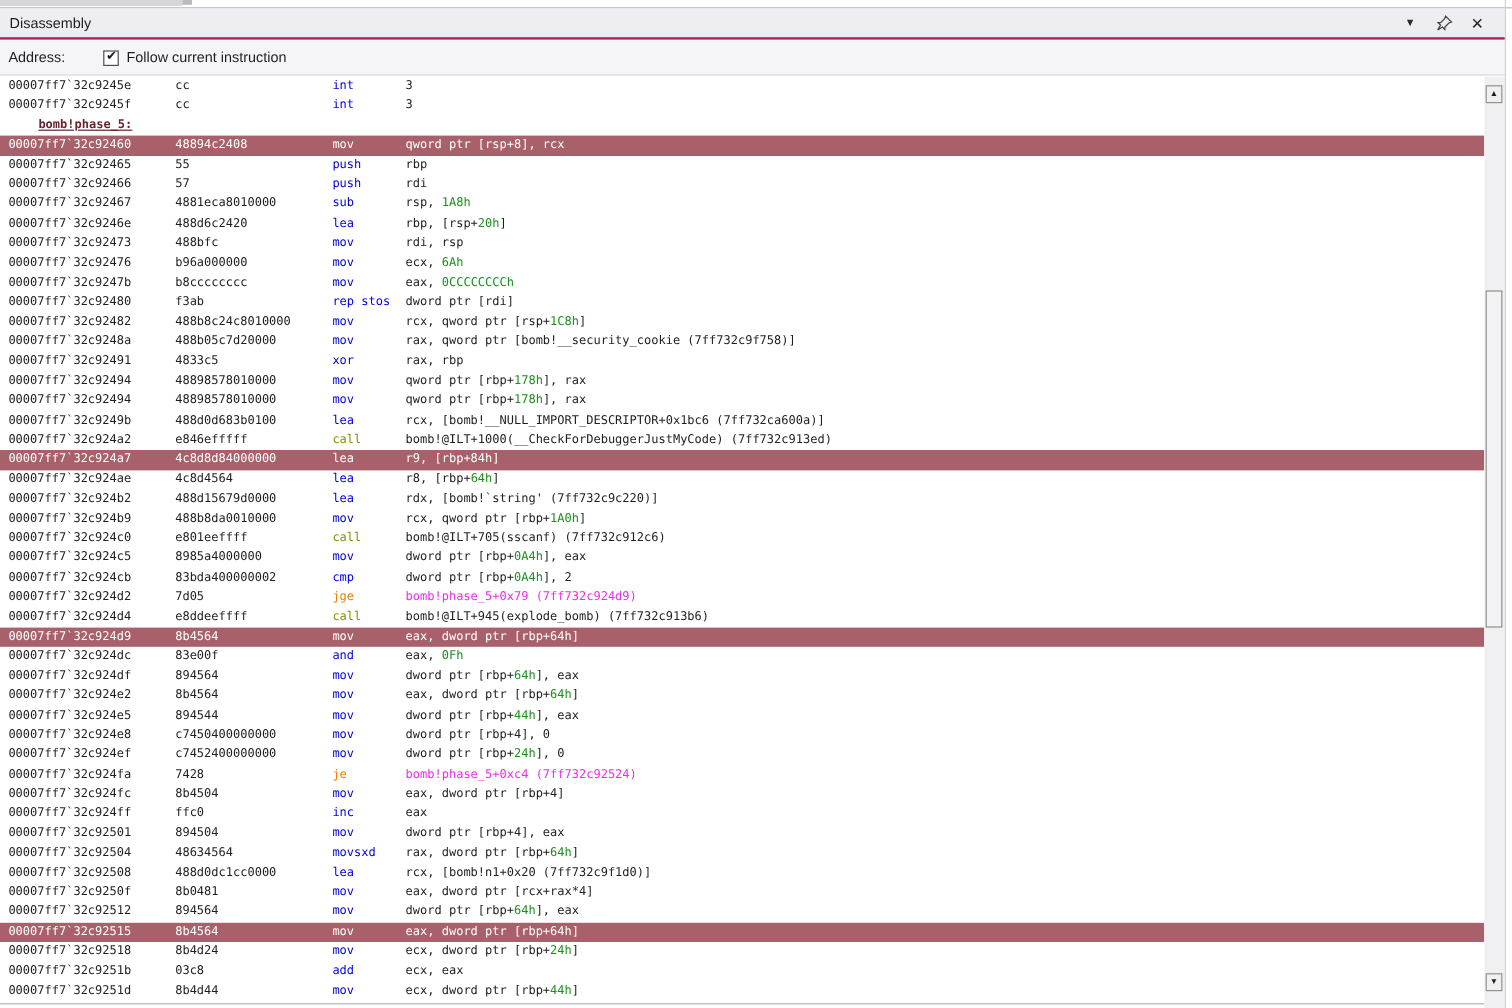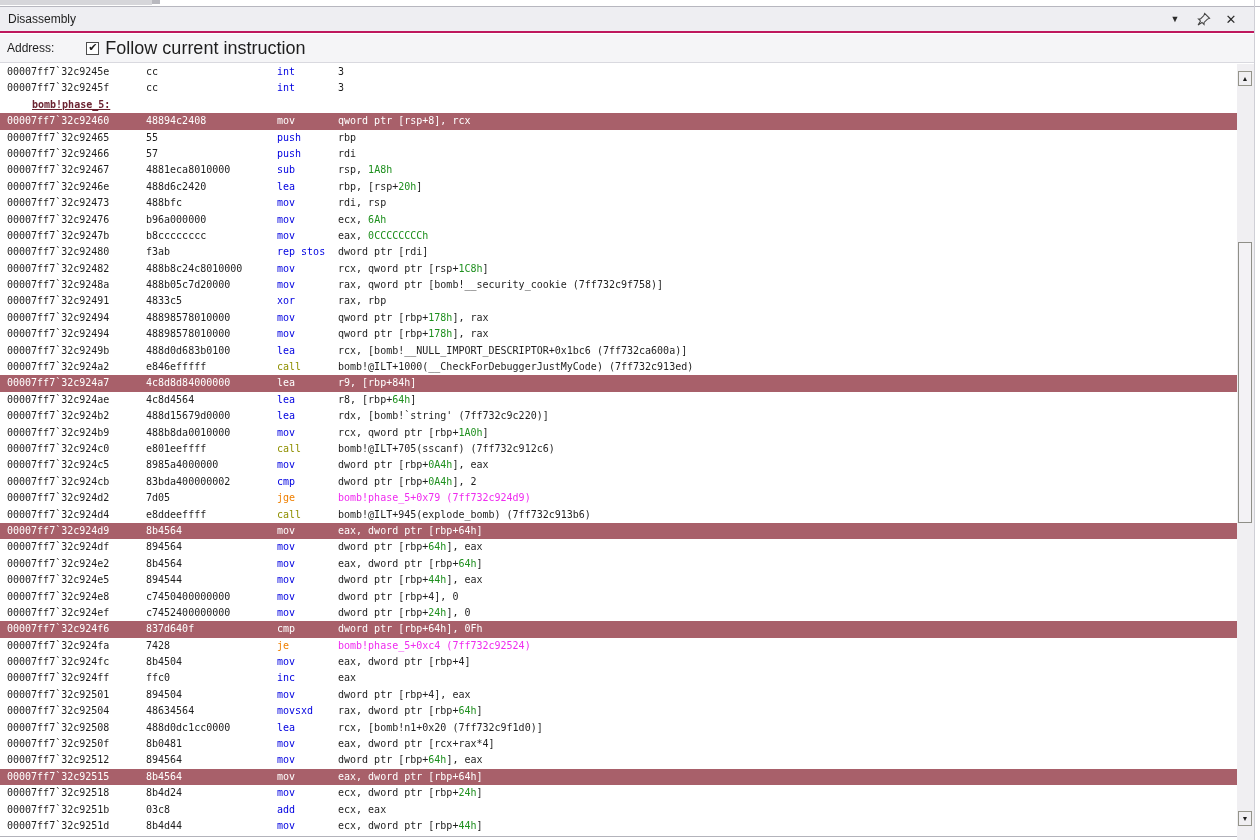--- a/index.html
+++ b/index.html
@@ -33,21 +33,21 @@
     width:300px;height:18px;border:1px solid #a3a3a8;background:#ffffff;
     font-family:"DejaVu Sans Mono",monospace;font-size:12px;color:#1e1e1e;
     padding:1px 4px;outline:none;
   }
   .follow-wrap{display:flex;align-items:center;margin-left:14px;}
   .checkbox{
     width:13px;height:13px;background:#ffffff;border:1px solid #4d4d4d;
     display:flex;align-items:center;justify-content:center;box-sizing:border-box;
   }
   .checkmark{font-size:11px;line-height:11px;color:#1e1e1e;margin-top:-1px;}
-  .follow-label{font-size:18px;margin-left:6px;}
+  .follow-label{font-size:12px;margin-left:6px;}
   
   .content{
     position:absolute;top:64px;left:0;width:1237px;height:776px;background:#ffffff;
     overflow:hidden;
     font-family:"DejaVu Sans Mono",monospace;font-size:10px;
   }
   .row{height:16.4px;line-height:16.4px;white-space:pre;padding-left:7px;}
   .row.hl{background:var(--hl-bg);}
   .row.hl span{color:#ffffff !important;}
   .addr{display:inline-block;width:139px;}
@@ -133,26 +133,26 @@
     <div class="row hl"><span class="addr c-d">00007ff7`32c924a7</span><span class="bytes c-d">4c8d8d84000000</span><span class="mnem m-b">lea </span><span class="c-d">r9, [rbp+84h]</span></div>
     <div class="row"><span class="addr c-d">00007ff7`32c924ae</span><span class="bytes c-d">4c8d4564</span><span class="mnem m-b">lea </span><span class="c-d">r8, [rbp+</span><span class="c-g">64h</span><span class="c-d">]</span></div>
     <div class="row"><span class="addr c-d">00007ff7`32c924b2</span><span class="bytes c-d">488d15679d0000</span><span class="mnem m-b">lea </span><span class="c-d">rdx, [bomb!`string' (7ff732c9c220)]</span></div>
     <div class="row"><span class="addr c-d">00007ff7`32c924b9</span><span class="bytes c-d">488b8da0010000</span><span class="mnem m-b">mov </span><span class="c-d">rcx, qword ptr [rbp+</span><span class="c-g">1A0h</span><span class="c-d">]</span></div>
     <div class="row"><span class="addr c-d">00007ff7`32c924c0</span><span class="bytes c-d">e801eeffff</span><span class="mnem m-y">call </span><span class="c-d">bomb!@ILT+705(sscanf) (7ff732c912c6)</span></div>
     <div class="row"><span class="addr c-d">00007ff7`32c924c5</span><span class="bytes c-d">8985a4000000</span><span class="mnem m-b">mov </span><span class="c-d">dword ptr [rbp+</span><span class="c-g">0A4h</span><span class="c-d">], eax</span></div>
     <div class="row"><span class="addr c-d">00007ff7`32c924cb</span><span class="bytes c-d">83bda400000002</span><span class="mnem m-b">cmp </span><span class="c-d">dword ptr [rbp+</span><span class="c-g">0A4h</span><span class="c-d">], 2</span></div>
     <div class="row"><span class="addr c-d">00007ff7`32c924d2</span><span class="bytes c-d">7d05</span><span class="mnem m-o">jge </span><span class="c-m">bomb!phase_5+0x79 (7ff732c924d9)</span></div>
     <div class="row"><span class="addr c-d">00007ff7`32c924d4</span><span class="bytes c-d">e8ddeeffff</span><span class="mnem m-y">call </span><span class="c-d">bomb!@ILT+945(explode_bomb) (7ff732c913b6)</span></div>
     <div class="row hl"><span class="addr c-d">00007ff7`32c924d9</span><span class="bytes c-d">8b4564</span><span class="mnem m-b">mov </span><span class="c-d">eax, dword ptr [rbp+64h]</span></div>
+    <div class="row"><span class="addr c-d">00007ff7`32c924dc</span><span class="bytes c-d">83e00f</span><span class="mnem m-b">and </span><span class="c-d">eax, </span><span class="c-g">0Fh</span></div>
     <div class="row"><span class="addr c-d">00007ff7`32c924df</span><span class="bytes c-d">894564</span><span class="mnem m-b">mov </span><span class="c-d">dword ptr [rbp+</span><span class="c-g">64h</span><span class="c-d">], eax</span></div>
     <div class="row"><span class="addr c-d">00007ff7`32c924e2</span><span class="bytes c-d">8b4564</span><span class="mnem m-b">mov </span><span class="c-d">eax, dword ptr [rbp+</span><span class="c-g">64h</span><span class="c-d">]</span></div>
     <div class="row"><span class="addr c-d">00007ff7`32c924e5</span><span class="bytes c-d">894544</span><span class="mnem m-b">mov </span><span class="c-d">dword ptr [rbp+</span><span class="c-g">44h</span><span class="c-d">], eax</span></div>
     <div class="row"><span class="addr c-d">00007ff7`32c924e8</span><span class="bytes c-d">c7450400000000</span><span class="mnem m-b">mov </span><span class="c-d">dword ptr [rbp+4], 0</span></div>
     <div class="row"><span class="addr c-d">00007ff7`32c924ef</span><span class="bytes c-d">c7452400000000</span><span class="mnem m-b">mov </span><span class="c-d">dword ptr [rbp+</span><span class="c-g">24h</span><span class="c-d">], 0</span></div>
-    <div class="row hl"><span class="addr c-d">00007ff7`32c924f6</span><span class="bytes c-d">837d640f</span><span class="mnem m-b">cmp </span><span class="c-d">dword ptr [rbp+64h], 0Fh</span></div>
     <div class="row"><span class="addr c-d">00007ff7`32c924fa</span><span class="bytes c-d">7428</span><span class="mnem m-o">je </span><span class="c-m">bomb!phase_5+0xc4 (7ff732c92524)</span></div>
     <div class="row"><span class="addr c-d">00007ff7`32c924fc</span><span class="bytes c-d">8b4504</span><span class="mnem m-b">mov </span><span class="c-d">eax, dword ptr [rbp+4]</span></div>
     <div class="row"><span class="addr c-d">00007ff7`32c924ff</span><span class="bytes c-d">ffc0</span><span class="mnem m-b">inc </span><span class="c-d">eax</span></div>
     <div class="row"><span class="addr c-d">00007ff7`32c92501</span><span class="bytes c-d">894504</span><span class="mnem m-b">mov </span><span class="c-d">dword ptr [rbp+4], eax</span></div>
     <div class="row"><span class="addr c-d">00007ff7`32c92504</span><span class="bytes c-d">48634564</span><span class="mnem m-b">movsxd </span><span class="c-d">rax, dword ptr [rbp+</span><span class="c-g">64h</span><span class="c-d">]</span></div>
     <div class="row"><span class="addr c-d">00007ff7`32c92508</span><span class="bytes c-d">488d0dc1cc0000</span><span class="mnem m-b">lea </span><span class="c-d">rcx, [bomb!n1+0x20 (7ff732c9f1d0)]</span></div>
     <div class="row"><span class="addr c-d">00007ff7`32c9250f</span><span class="bytes c-d">8b0481</span><span class="mnem m-b">mov </span><span class="c-d">eax, dword ptr [rcx+rax*4]</span></div>
     <div class="row"><span class="addr c-d">00007ff7`32c92512</span><span class="bytes c-d">894564</span><span class="mnem m-b">mov </span><span class="c-d">dword ptr [rbp+</span><span class="c-g">64h</span><span class="c-d">], eax</span></div>
     <div class="row hl"><span class="addr c-d">00007ff7`32c92515</span><span class="bytes c-d">8b4564</span><span class="mnem m-b">mov </span><span class="c-d">eax, dword ptr [rbp+64h]</span></div>
     <div class="row"><span class="addr c-d">00007ff7`32c92518</span><span class="bytes c-d">8b4d24</span><span class="mnem m-b">mov </span><span class="c-d">ecx, dword ptr [rbp+</span><span class="c-g">24h</span><span class="c-d">]</span></div>

